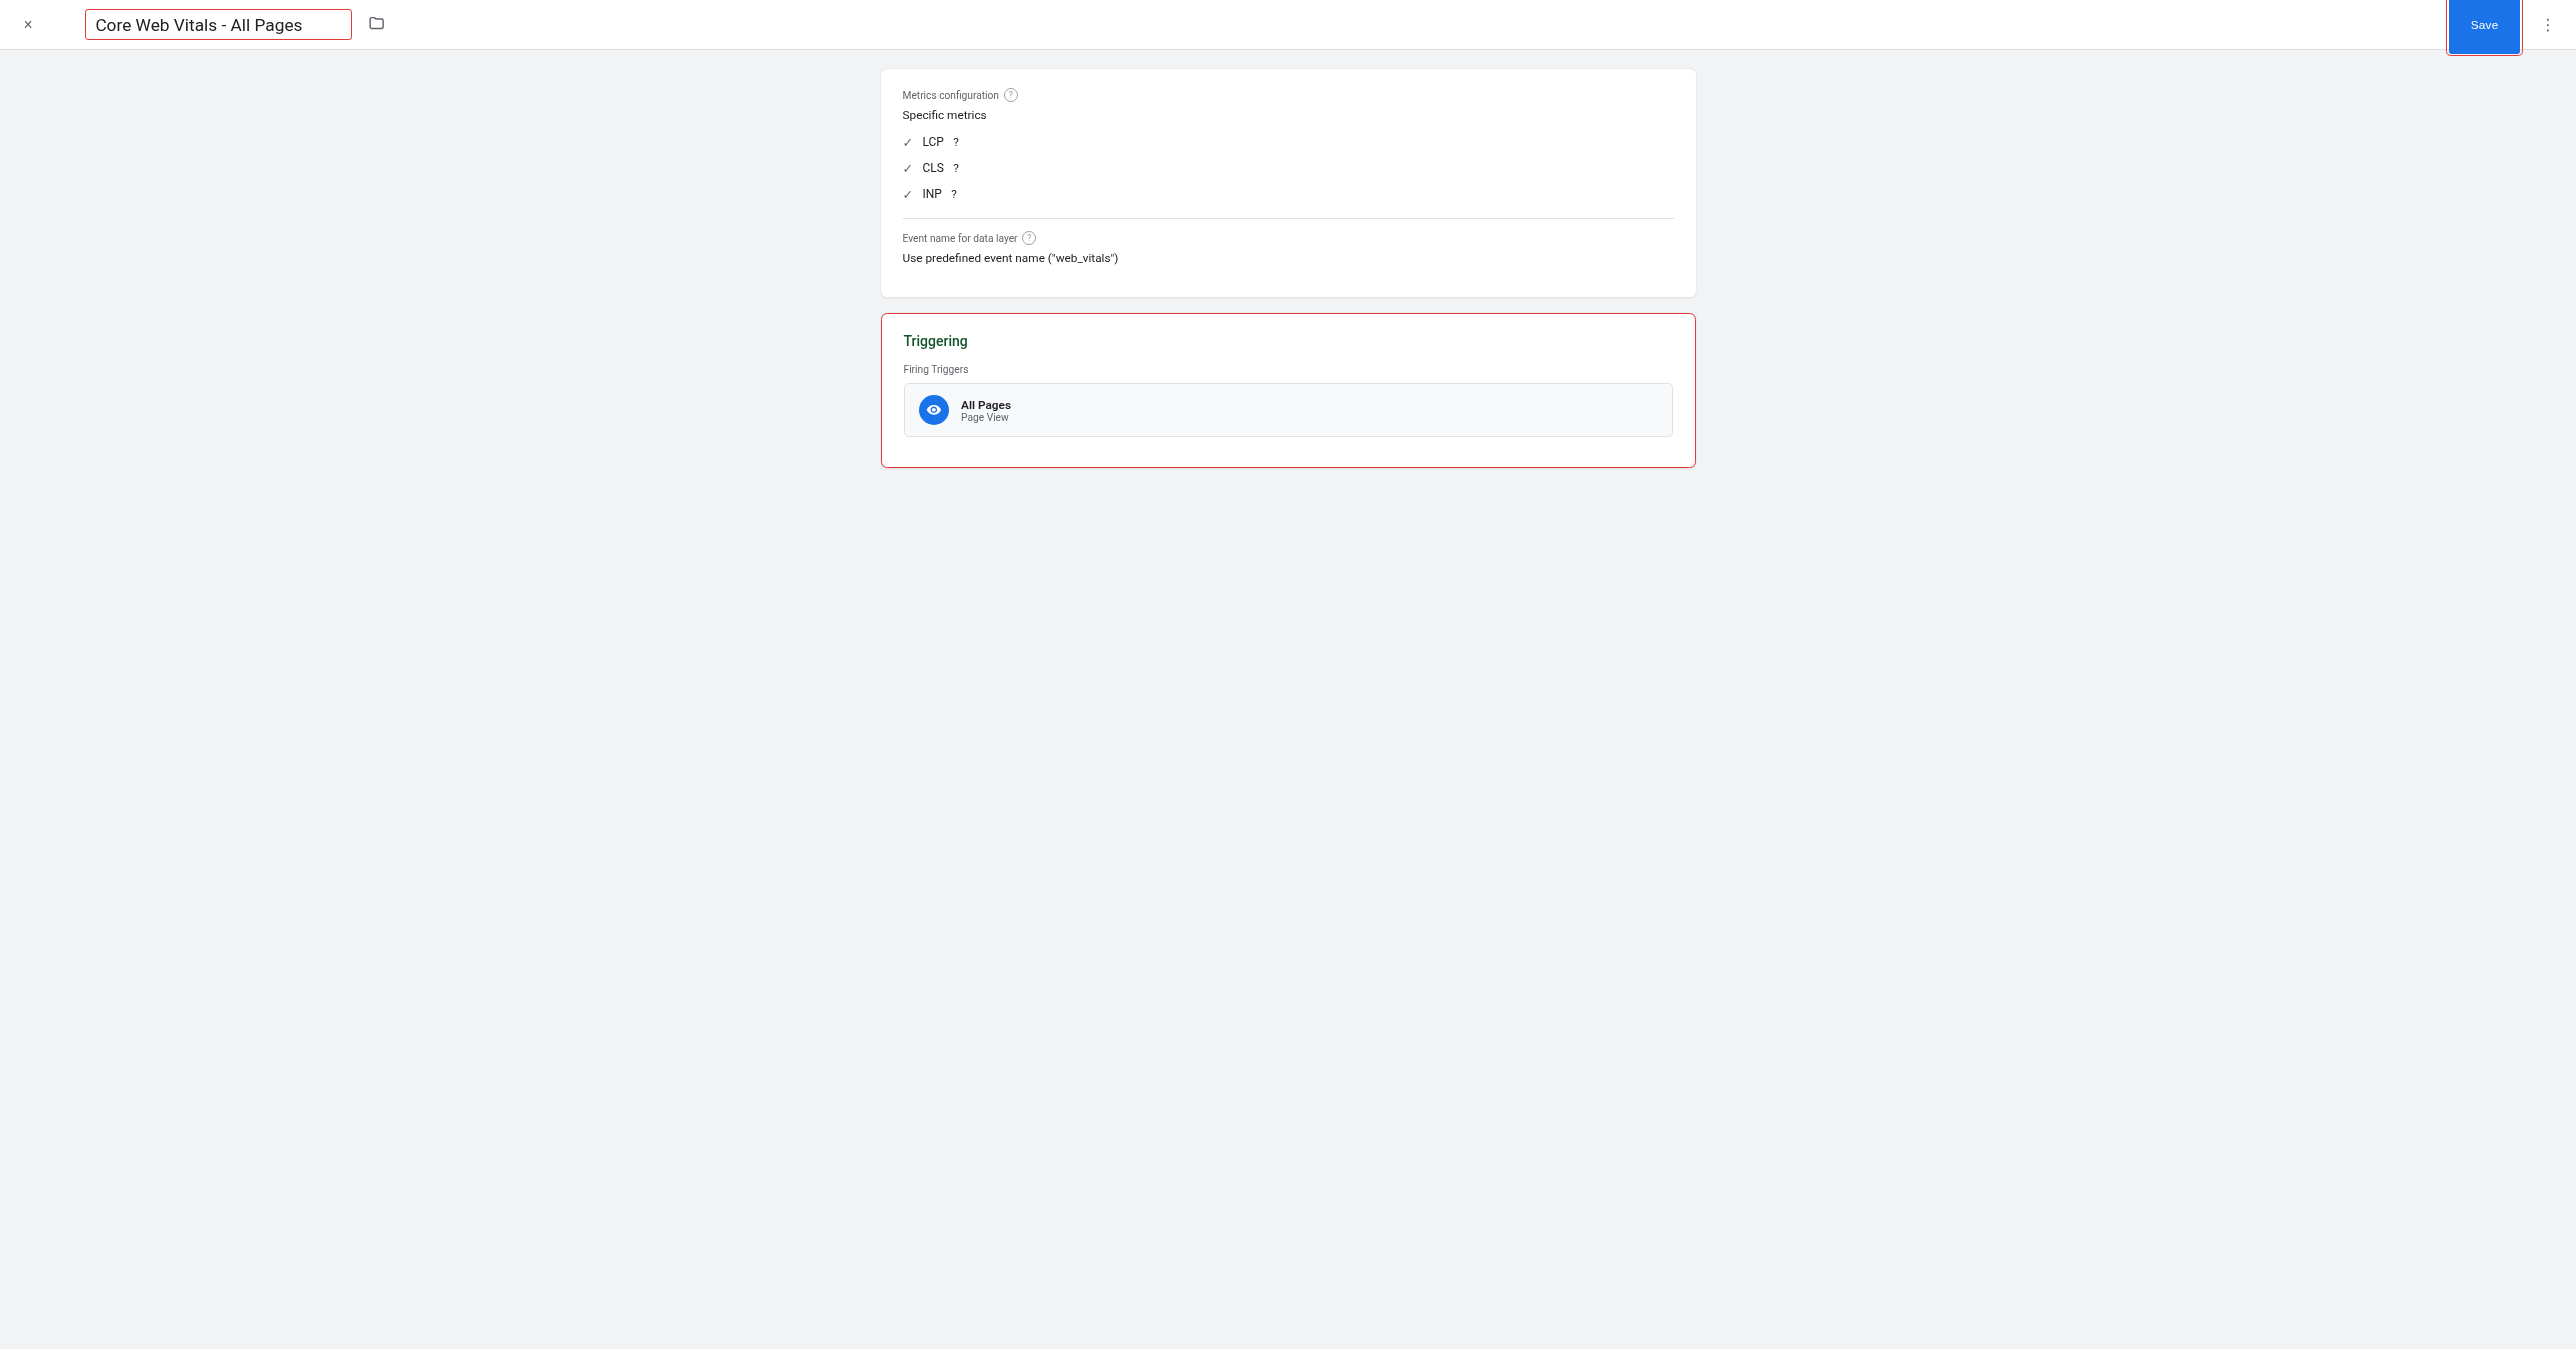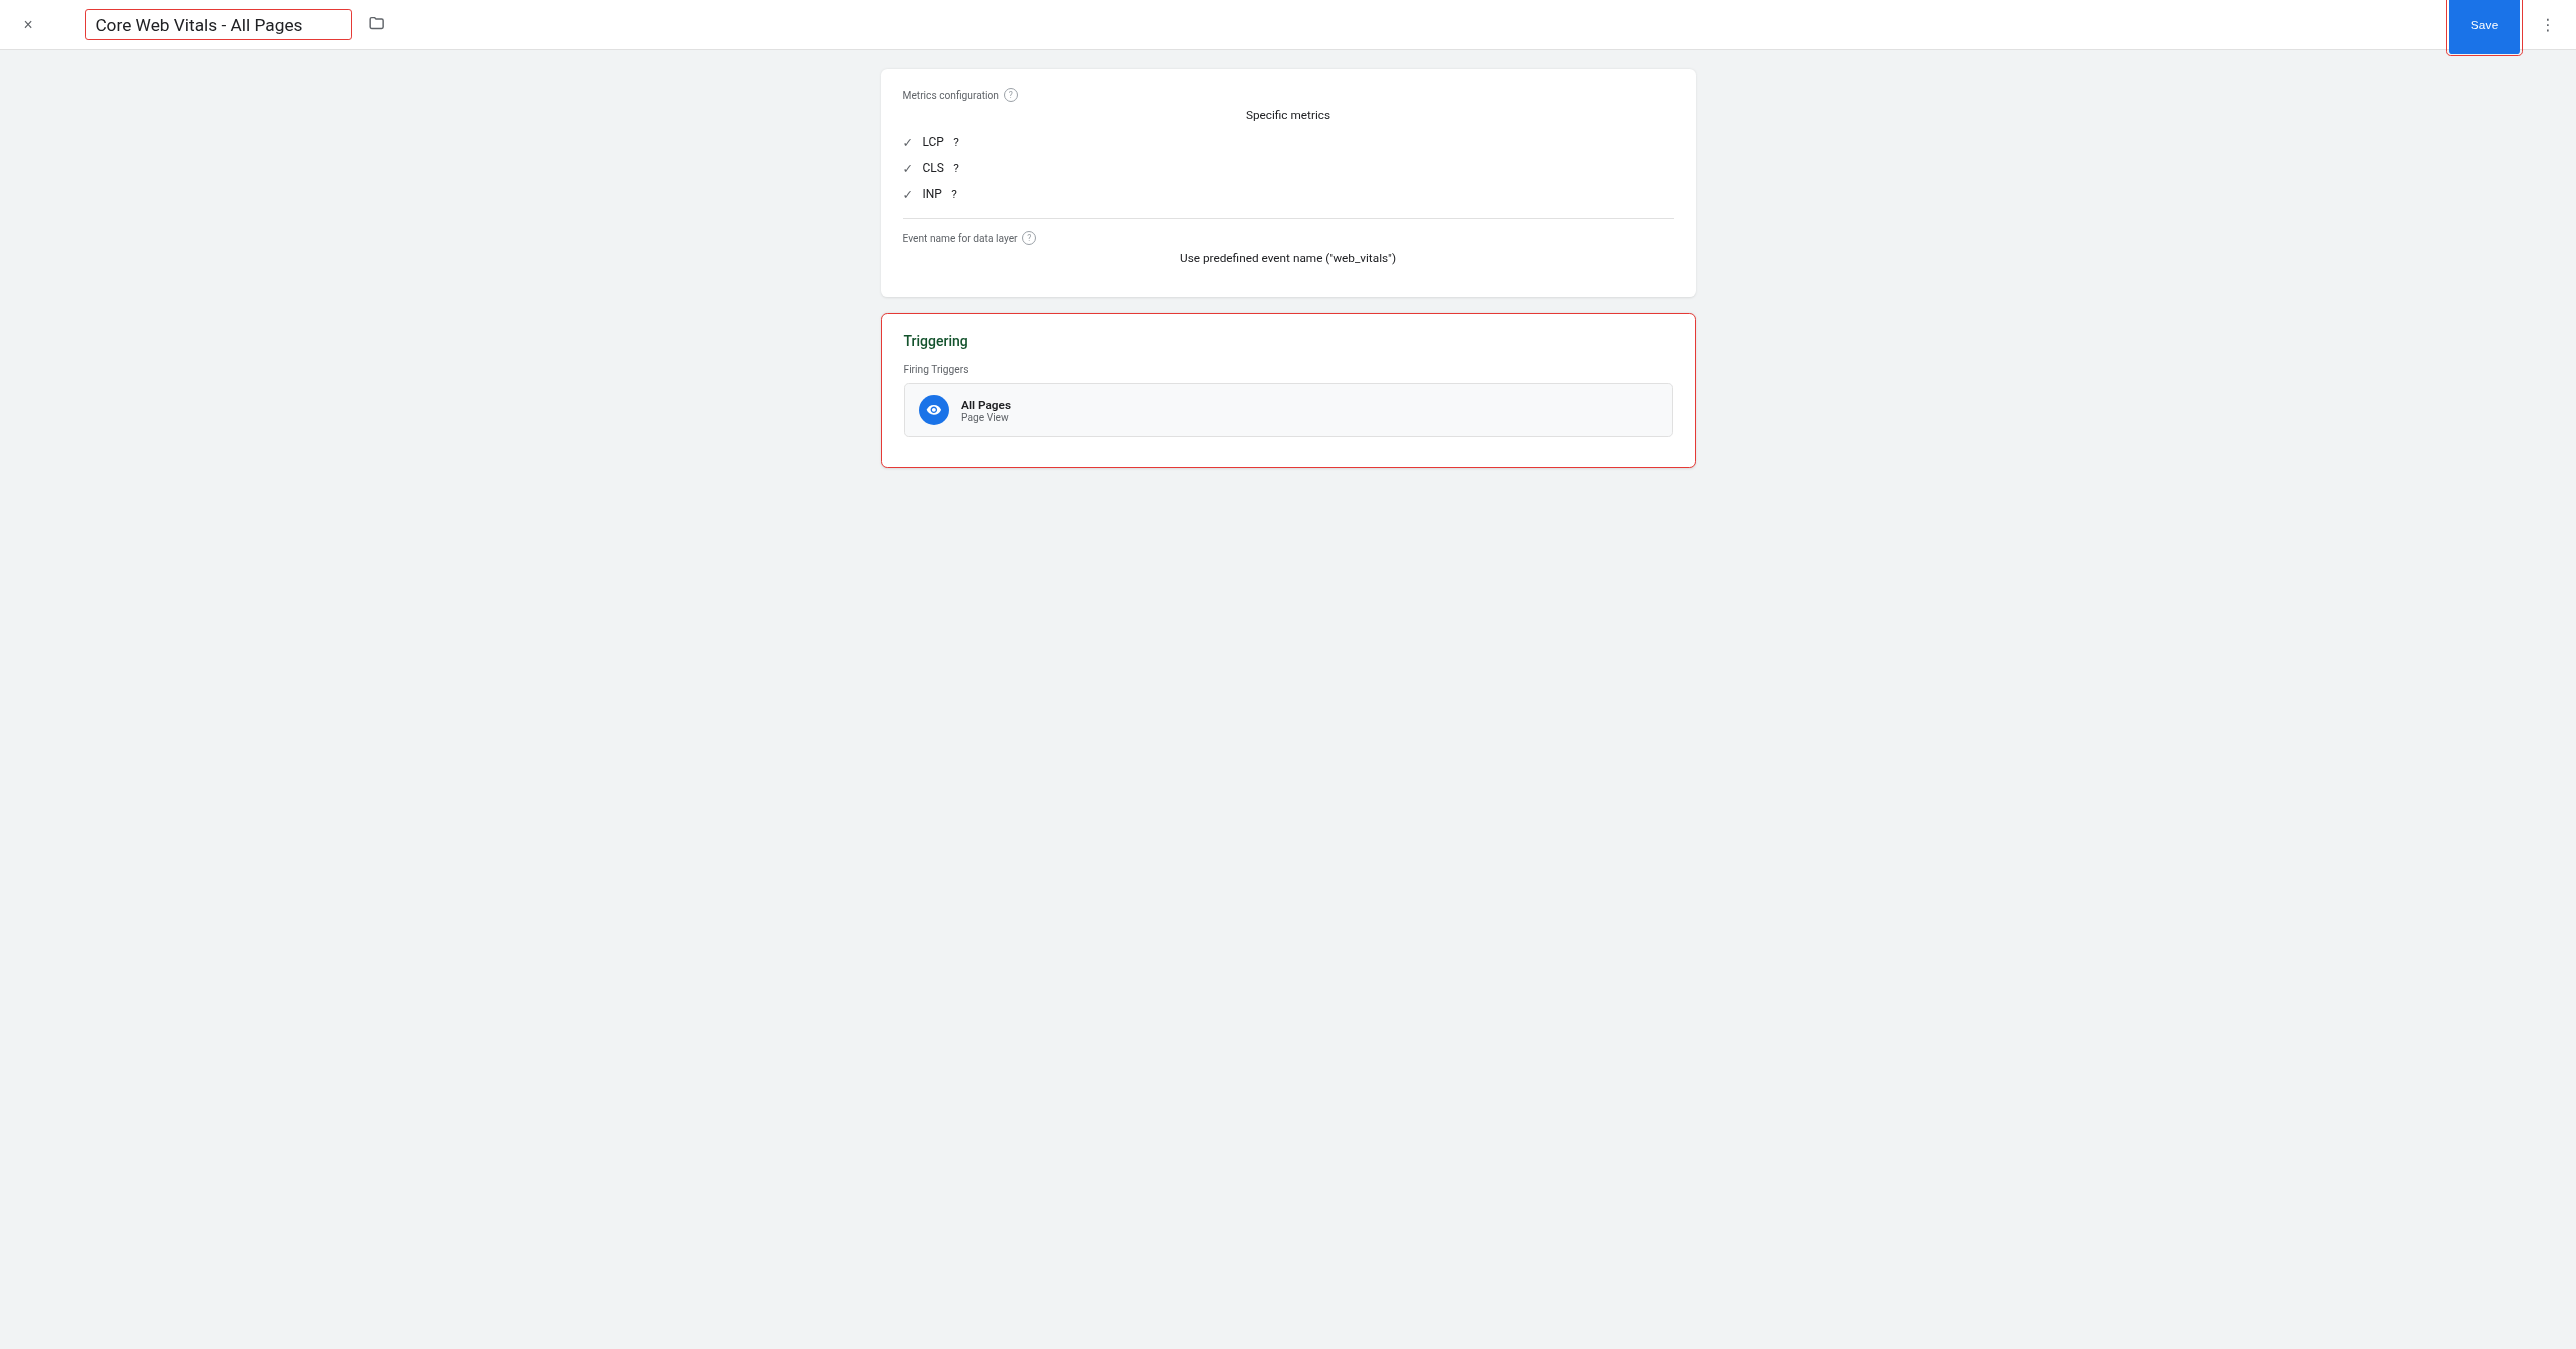--- a/index.html
+++ b/index.html
@@ -107,21 +107,20 @@
       margin: 0 auto;
       width: 100%;
     }
 
     
     .card {
       background: #fff;
       border-radius: 6.3px;
       padding: 19px 22px;
       box-shadow: 0 0.8px 2.4px rgba(0,0,0,0.1);
-      text-align: center;
     }
 
     
     .section-label {
       font-size: 10.2px;
       color: #5f6368;
       margin-bottom: 6.3px;
       display: flex;
       align-items: center;
       gap: 4.7px;

